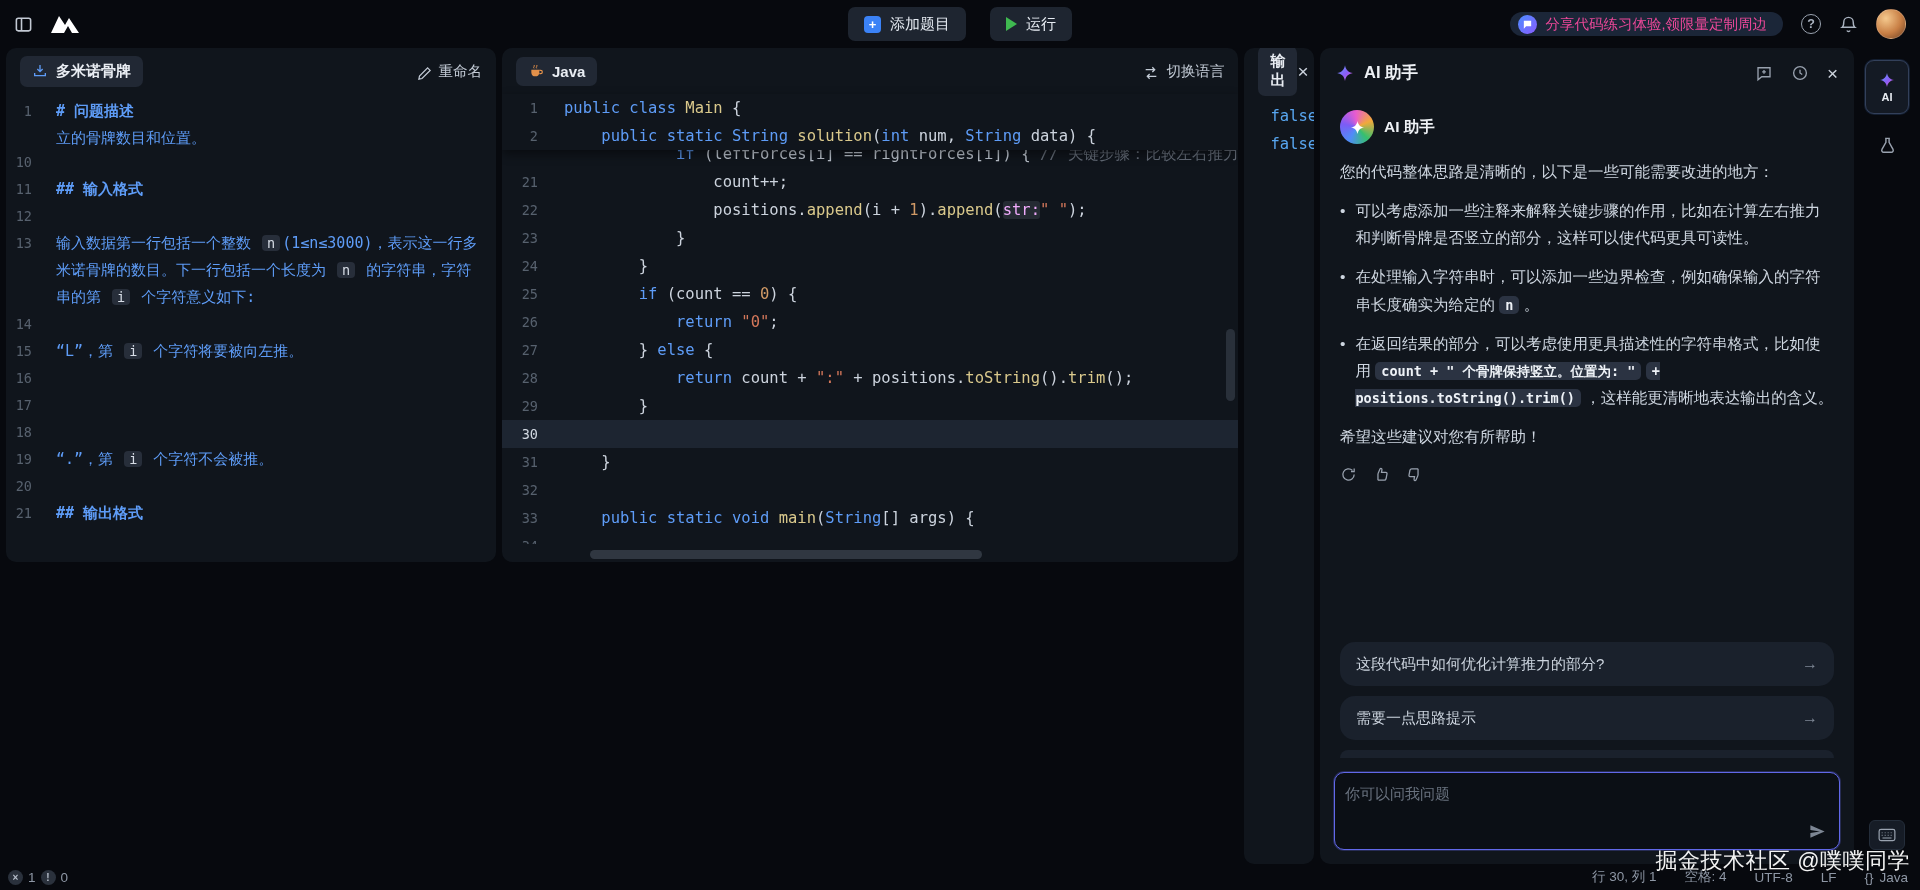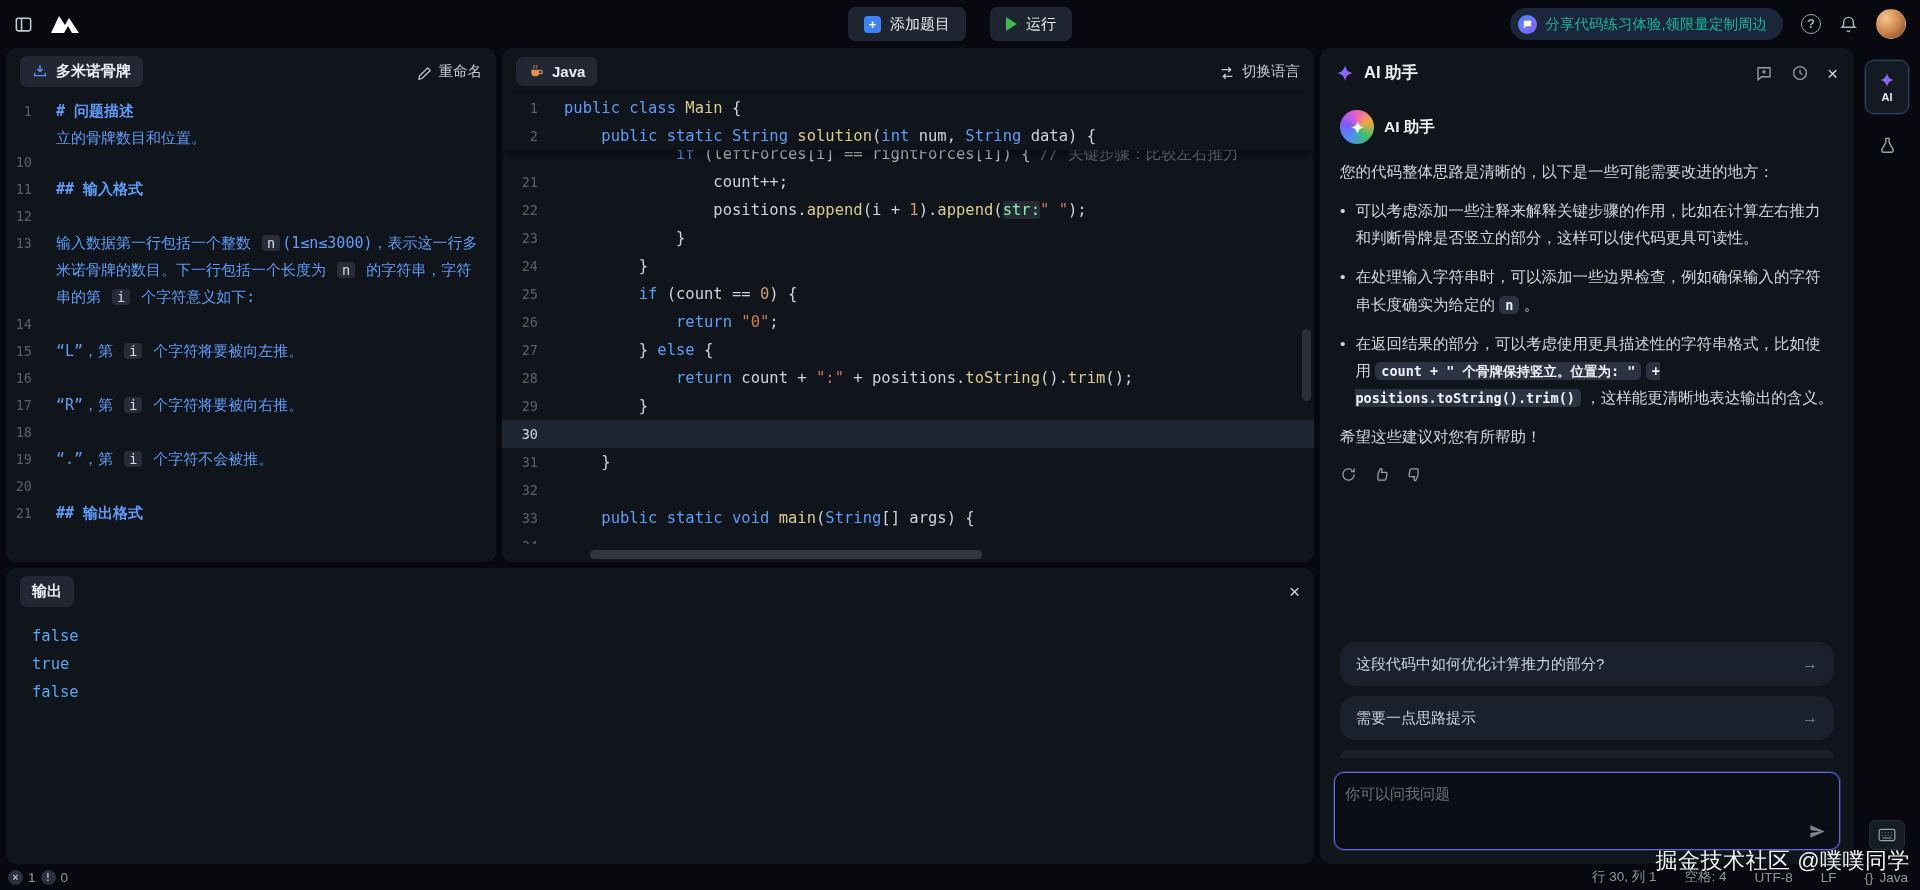--- a/index.html
+++ b/index.html
@@ -13,28 +13,28 @@
   .app{width:1920px;height:890px;display:flex;flex-direction:column;position:relative;}
 
   
   .topbar{height:48px;flex:none;display:flex;align-items:center;padding:0 14px;gap:16px;position:relative;}
   .icon-plain{display:flex;align-items:center;justify-content:center;cursor:pointer;background:none;border:none;}
   .tb-center{position:absolute;left:50%;top:0;height:48px;transform:translateX(-50%);display:flex;align-items:center;gap:24px;}
   .tb-btn{height:34px;display:flex;align-items:center;gap:9px;background:#1e2530;border:none;border-radius:7px;padding:0 16px;font-size:15px;color:#e6ebf2;font-family:inherit;cursor:pointer;}
   .add-icon{width:17px;height:17px;border-radius:4px;background:#3b82f6;color:#fff;display:flex;align-items:center;justify-content:center;font-size:13px;font-weight:700;line-height:1;}
   .run-icon{width:0;height:0;border-left:11px solid var(--run-green);border-top:7px solid transparent;border-bottom:7px solid transparent;}
   .tb-right{margin-left:auto;display:flex;align-items:center;gap:18px;}
-  .promo-pill{height:32px;display:flex;align-items:center;gap:8px;background:#1b2638;border-radius:16px;padding:0 16px 0 8px;font-size:14.5px;color:#14b8a6;cursor:pointer;}
+  .promo-pill{height:24px;display:flex;align-items:center;gap:8px;background:#1b2638;border-radius:16px;padding:0 16px 0 8px;font-size:14.5px;color:#ec4899;cursor:pointer;}
   .promo-icon{width:19px;height:19px;border-radius:50%;background:linear-gradient(135deg,#4b8dff,#8a5cff);display:flex;align-items:center;justify-content:center;}
   .help-icon{width:20px;height:20px;border-radius:50%;border:1.6px solid #9aa3b0;color:#aab3c0;font-size:12.5px;font-weight:700;display:flex;align-items:center;justify-content:center;cursor:pointer;}
   .user-avatar{width:30px;height:30px;border-radius:50%;background:radial-gradient(circle at 32% 30%,#f5c98e,#c87f45 55%,#6b3f22);border:1px solid rgba(255,255,255,.18);cursor:pointer;}
 
   
   .workspace{flex:1;min-height:0;display:flex;gap:6px;padding:0 6px;position:relative;}
-  .col-main{flex:1;min-width:0;display:flex;flex-direction:column;gap:6px;}
+  .col-main{flex:1;min-width:0;display:flex;flex-direction:row;gap:6px;}
   .row-top{display:flex;gap:6px;height:514px;flex:none;}
   .panel{background:#10151c;border-radius:10px;position:relative;overflow:hidden;display:flex;flex-direction:column;}
   .panel-header{height:46px;flex:none;display:flex;align-items:center;padding:0 14px;}
   .chip{display:flex;align-items:center;gap:8px;background:#212834;border-radius:7px;padding:6px 12px;font-size:15px;font-weight:700;color:#e9edf3;cursor:pointer;}
   .ghost-btn{display:flex;align-items:flex-end;gap:7px;color:#c3cbd6;font-size:14.5px;margin-left:auto;background:none;border:none;font-family:inherit;cursor:pointer;}
 
   
   .problem-panel{width:490px;flex:none;}
   .problem-body{flex:1;padding-top:4px;font-family:"DejaVu Sans Mono","Liberation Mono",monospace;}
   .pl-row{display:flex;line-height:27px;font-size:15px;}
@@ -51,21 +51,21 @@
   .code-num{flex:none;width:62px;text-align:right;padding-right:26px;color:#57616e;font-size:13.5px;}
   .code-text{flex:1;}
   .sticky-block{position:relative;z-index:3;background:#10151c;box-shadow:0 4px 10px rgba(0,0,0,.45);}
   .editor-clip{height:18px;overflow:hidden;}
   .editor-clip .code-row{margin-top:-10px;opacity:.9;}
   .row-cur{background:rgba(125,150,190,.13);}
   .row-cur .code-num{color:#d2d9e2;}
   .row-clip-b{height:12px;overflow:hidden;}
   .tk{color:var(--accent-blue);} .tt{color:var(--accent-blue);} .tm{color:var(--method-yellow);}
   .tv{color:#ccd3dd;} .ts{color:var(--string-orange);} .tn{color:var(--number-orange);}
-  .tc{color:#6c7480;} .th{color:#86efac;background:rgba(150,160,175,.16);border-radius:3px;}
+  .tc{color:#6c7480;} .th{color:#f0abfc;background:rgba(150,160,175,.16);border-radius:3px;}
   .hscrollbar{position:absolute;left:88px;bottom:3px;width:392px;height:9px;border-radius:6px;background:#4a5360;opacity:.55;cursor:pointer;}
   .vscrollbar{position:absolute;right:3px;top:235px;width:9px;height:72px;border-radius:6px;background:#4a5360;opacity:.45;cursor:pointer;}
 
   
   .output-panel{flex:1;min-height:0;}
   .close-btn{margin-left:auto;background:none;border:none;color:#ccd3dd;font-size:19px;line-height:1;cursor:pointer;font-family:inherit;}
   .output-body{flex:1;padding:8px 0;}
   .out-line{padding-left:26px;font-family:"DejaVu Sans Mono","Liberation Mono",monospace;font-size:15.5px;line-height:28px;color:var(--output-blue);}
 
   
@@ -224,21 +224,20 @@
               <div class="pl-row">
                 <span class="pl-num">15</span>
                 <span class="pl-text"><span class="tt">“L”，第 </span><span class="inline-code">i</span><span class="tt"> 个字符将要被向左推。</span></span>
               </div>
               <div class="pl-row">
                 <span class="pl-num">16</span>
                 <span class="pl-text"></span>
               </div>
               <div class="pl-row">
                 <span class="pl-num">17</span>
-                <span class="pl-text"><span class="tt">“R”，第 </span><span class="inline-code">i</span><span class="tt"> 个字符将要被向右推。</span></span>
               </div>
               <div class="pl-row">
                 <span class="pl-num">18</span>
                 <span class="pl-text"></span>
               </div>
               <div class="pl-row">
                 <span class="pl-num">19</span>
                 <span class="pl-text"><span class="tt">“.”，第 </span><span class="inline-code">i</span><span class="tt"> 个字符不会被推。</span></span>
               </div>
               <div class="pl-row">
@@ -304,21 +303,20 @@
 
       <section class="panel output-panel">
         <div class="panel-header">
           <div class="chip">
             <span>输出</span>
           </div>
           <button class="close-btn">×</button>
         </div>
         <div class="output-body">
             <div class="out-line">false</div>
-            <div class="out-line">true</div>
             <div class="out-line">false</div>
           </div>
       </section>
     </div>
 
     <aside class="panel ai-panel">
       <div class="ai-header">
         <span style="display:flex;">
           <svg width="18" height="18" viewBox="0 0 24 24">
               <path d="M12 1.5C13.2 7.8 16.2 10.8 22.5 12 16.2 13.2 13.2 16.2 12 22.5 10.8 16.2 7.8 13.2 1.5 12 7.8 10.8 10.8 7.8 12 1.5Z" fill="url(#sparkGrad)"></path>

